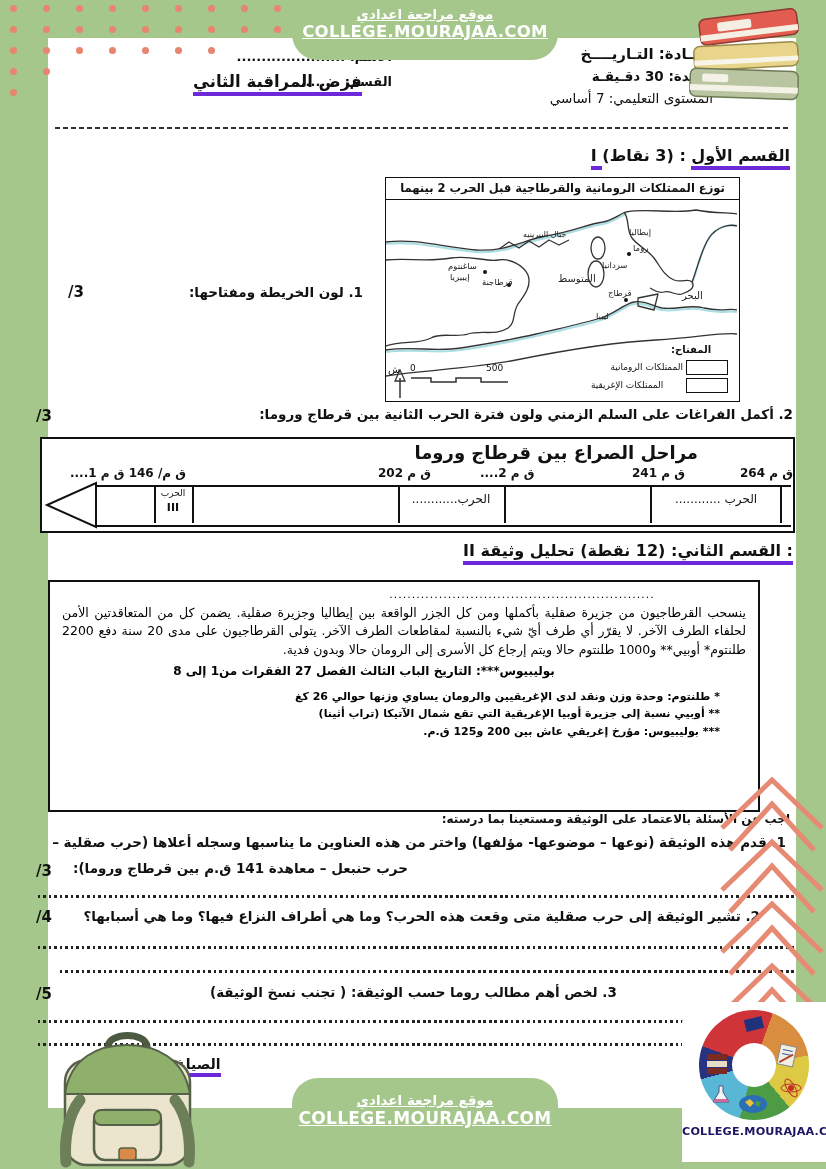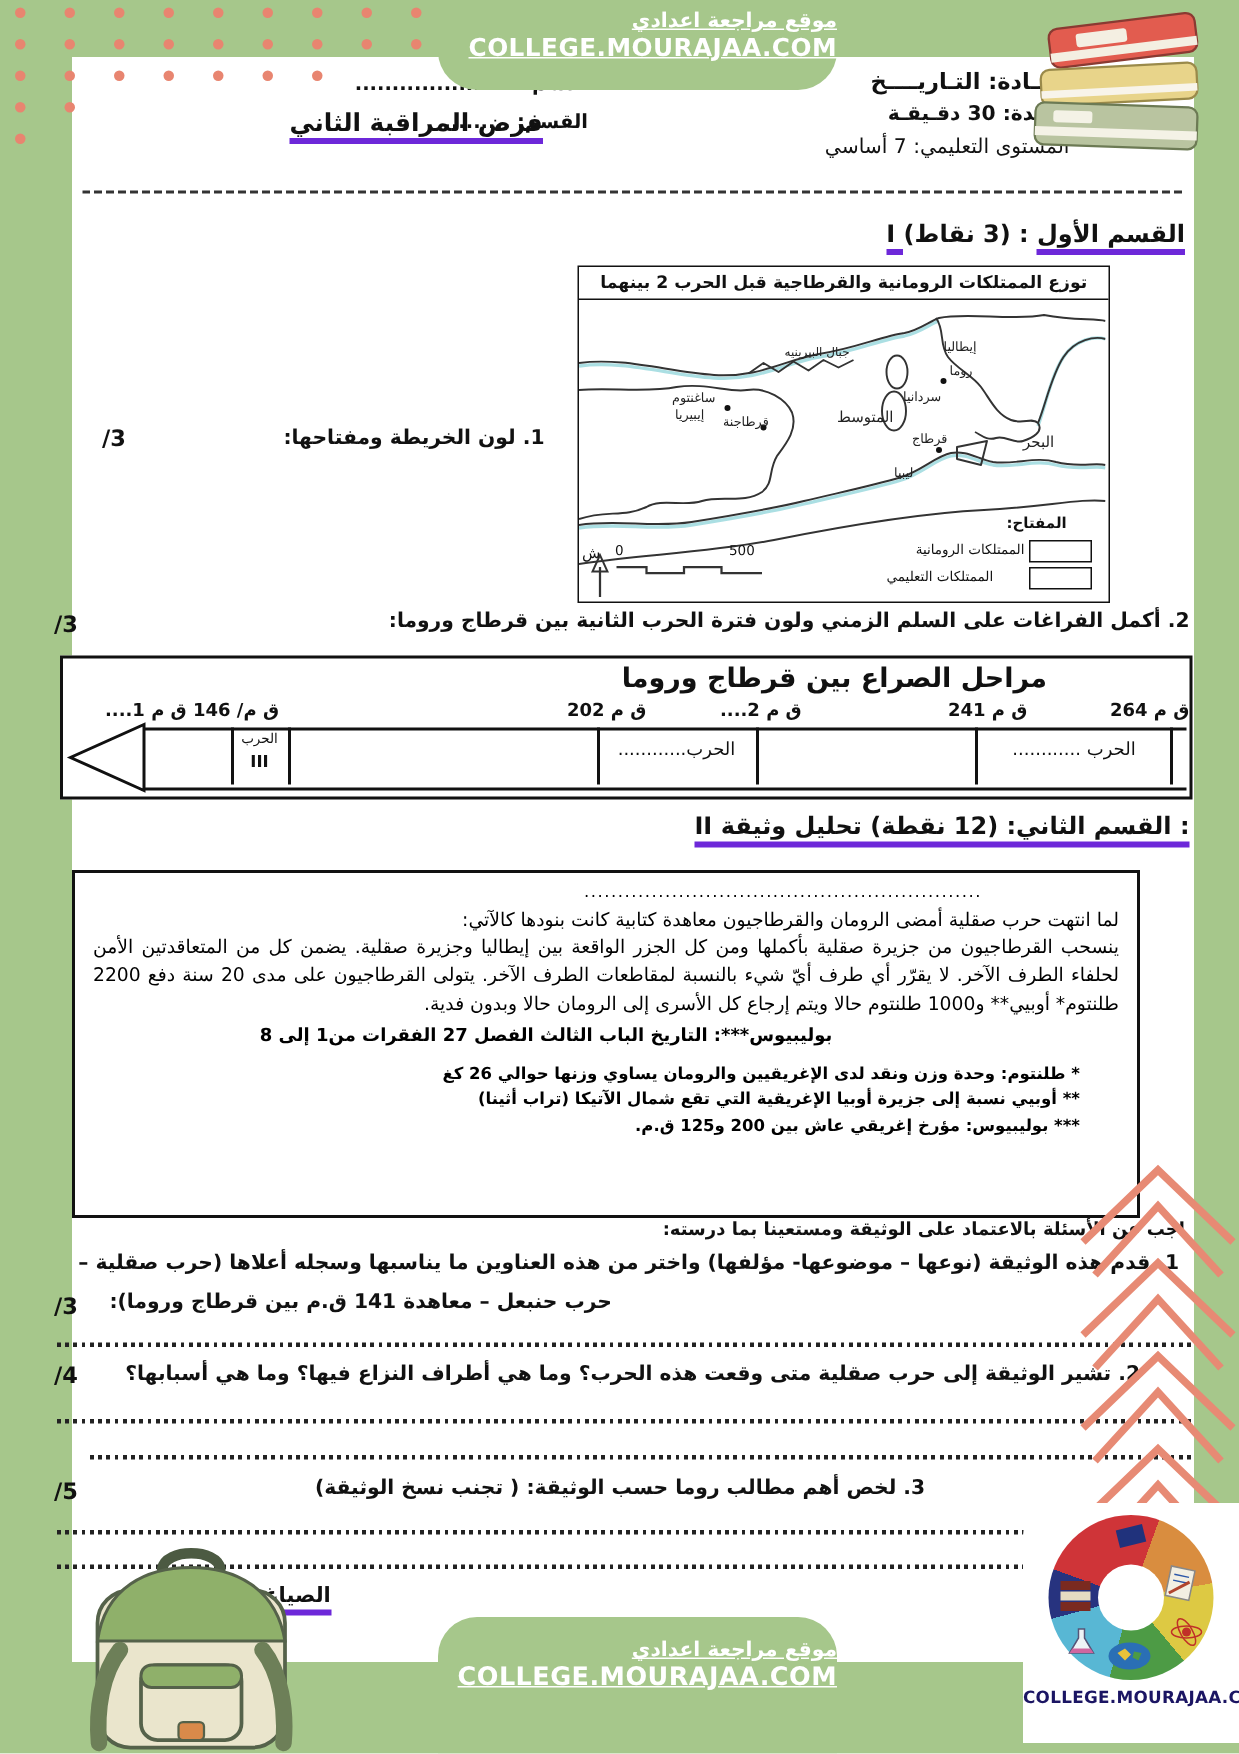--- a/index.html
+++ b/index.html
@@ -6,21 +6,21 @@
   body{font-family:"DejaVu Sans","Liberation Sans",sans-serif;}
   #canvas{position:relative;width:826px;height:1169px;background:#a6c78b;overflow:hidden;}
   .abs{position:absolute;}
   #paper{position:absolute;left:48px;top:38px;width:748px;height:1070px;background:#ffffff;z-index:1;}
   .rtl{direction:rtl;unicode-bidi:plaintext;}
   .b{font-weight:bold;}
   .u{border-bottom:4px solid #6d28d9;padding-bottom:1px;}
   .content{z-index:2;color:#111;}
   .dotline{height:3px;background:repeating-linear-gradient(90deg,#222 0 2.5px,transparent 2.5px 5.5px);z-index:2;}
   .dashsep{height:2px;background:repeating-linear-gradient(90deg,#333 0 5px,transparent 5px 8px);z-index:2;}
-  .bubble{background:#a6c78b;text-align:right;color:#fff;z-index:4;}
+  .bubble{background:#a6c78b;text-align:center;color:#fff;z-index:4;}
   .bubble .l1{font-size:13.5px;font-weight:bold;text-decoration:underline;}
   .bubble .l2{font-size:16.5px;font-weight:bold;text-decoration:underline;letter-spacing:.3px;}
   .dots{position:absolute;z-index:3;pointer-events:none;}
   .dot{position:absolute;width:7px;height:7px;border-radius:50%;background:#e88570;}
   .tick{position:absolute;width:2px;background:#111;top:46px;height:38px;}
   .tdate{position:absolute;top:27px;font-size:12px;font-weight:bold;white-space:nowrap;direction:ltr;}
   .tseg{position:absolute;top:53px;font-size:12px;text-align:center;direction:rtl;white-space:nowrap;}
   .q{white-space:nowrap;font-weight:bold;font-size:13.5px;direction:rtl;z-index:2;}
   .pts{font-weight:bold;font-size:15px;direction:ltr;z-index:2;}
   .maplabel{position:absolute;font-size:8.5px;color:#222;white-space:nowrap;direction:rtl;z-index:2;}
@@ -154,21 +154,21 @@
     <span class="maplabel" style="left:243px;top:49px;">إيطاليا</span>
     <span class="maplabel" style="left:247px;top:65px;">روما</span>
     <span class="maplabel" style="left:216px;top:82px;">سردانيا</span>
     <span class="maplabel" style="left:296px;top:112px;font-size:10px;">البحر</span>
     <span class="maplabel" style="left:222px;top:110px;">قرطاج</span>
     <span class="maplabel" style="left:210px;top:133px;">ليبيا</span>
 
     <span class="abs rtl b" style="left:285px;top:166px;font-size:10px;">المفتاح:</span>
     <span class="legrow" style="left:205px;top:184px;width:92px;text-align:right;">الممتلكات الرومانية</span>
     <span class="legbox" style="left:300px;top:182px;"></span>
-    <span class="legrow" style="left:205px;top:202px;width:92px;text-align:left;">الممتلكات التعليمي</span>
+    <span class="legrow" style="left:205px;top:202px;width:92px;text-align:left;">الممتلكات الإغريقية</span>
     <span class="legbox" style="left:300px;top:200px;"></span>
     <span class="abs" style="left:24px;top:185px;font-size:9px;">0</span>
     <span class="abs" style="left:100px;top:185px;font-size:9px;">500</span>
     <span class="abs" style="left:2px;top:186px;font-size:10px;">ش</span>
   </div>
 
   <div class="abs content q" style="right:463px;top:284px;">1. لون الخريطة ومفتاحها:</div>
   <div class="abs content pts" style="left:68px;top:283px;">/3</div>
 
   <div class="abs content q" style="right:33px;top:406px;">2. أكمل الفراغات على السلم الزمني ولون فترة الحرب الثانية بين قرطاج وروما:</div>
@@ -198,21 +198,20 @@
       <span style="font-size:11px;font-weight:bold;">III</span>
     </span>
   </div>
 
   <div class="abs content rtl" style="right:33px;top:541px;font-size:16px;font-weight:bold;">
     <span class="u"><span>II</span> <span>القسم الثاني</span><span>: (12 نقطة) تحليل وثيقة :</span></span>
   </div>
 
   <div class="abs" id="doc-box">
     <div style="text-align:center;transform:translateX(118px);font-size:11px;letter-spacing:1px;">...........................................................</div>
-    <div style="text-align:right;">لما انتهت حرب صقلية أمضى الرومان والقرطاجيون معاهدة كتابية كانت بنودها كالآتي:</div>
     <div style="text-align:justify;">ينسحب القرطاجيون من جزيرة صقلية بأكملها ومن كل الجزر الواقعة بين إيطاليا وجزيرة صقلية. يضمن كل من المتعاقدتين الأمن لحلفاء الطرف الآخر. لا يقرّر أي طرف أيّ شيء بالنسبة لمقاطعات الطرف الآخر. يتولى القرطاجيون على مدى 20 سنة دفع 2200 طلنتوم* أوبيي** و1000 طلنتوم حالا ويتم إرجاع كل الأسرى إلى الرومان حالا وبدون فدية.</div>
     <div class="b" style="text-align:center;transform:translateX(-40px);font-size:12px;margin-top:2px;">بوليبيوس***: التاريخ الباب الثالث الفصل 27 الفقرات من1 إلى 8</div>
     <div class="fnotes">
       <div>* طلنتوم: وحدة وزن ونقد لدى الإغريقيين والرومان يساوي وزنها حوالي 26 كغ</div>
       <div>** أوبيي نسبة إلى جزيرة أوبيا الإغريقية التي تقع شمال الآتيكا (تراب أثينا)</div>
       <div>*** بوليبيوس: مؤرخ إغريقي عاش بين 200 و125 ق.م.</div>
     </div>
   </div>
 
   <div class="abs content rtl b" style="right:36px;top:812px;font-size:12px;white-space:nowrap;">اجب عن الأسئلة بالاعتماد على الوثيقة ومستعينا بما درسته:</div>

